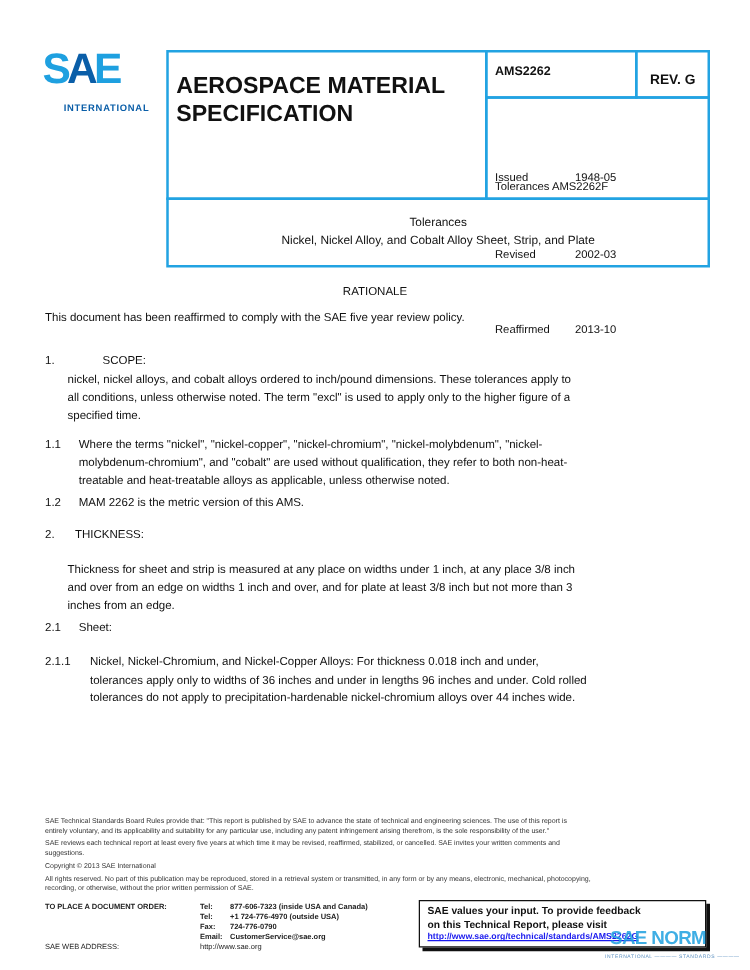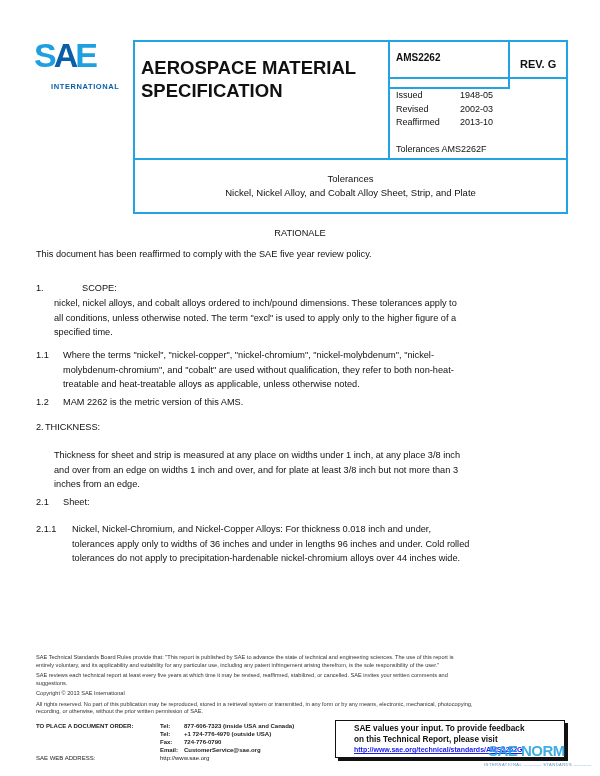--- a/index.html
+++ b/index.html
@@ -15,44 +15,44 @@
   .logo-letters .a { color:#0a5ea8; }
   .logo-letters .e { color:#1ea0e0; }
   .logo-intl { position:absolute; left:0; top:44px; font-size:7.5px; font-weight:bold;
                color:#0a5ea8; letter-spacing:0.6px;margin-left:17px; }
 
   
   .hdr-border { border:2px solid #22a3e2; box-sizing:border-box; }
   .title-box { left:133px; top:40px; width:257px; height:120px; }
   .title-text { position:absolute; left:6px; top:14px; font-size:18.5px; font-weight:bold;
                 line-height:23px; color:#111; }
-  .code-box { left:388px; top:40px; width:122px; height:49px; }
+  .code-box { left:388px; top:40px; width:122px; height:39px; }
   .code-text { position:absolute; left:6px; top:10px; font-size:10px; font-weight:bold; }
   .rev-box { left:508px; top:40px; width:60px; height:39px; }
   .rev-text { position:absolute; left:10px; top:0; font-size:11px; font-weight:bold;margin-top:16px; }
   .dates-box { left:388px; top:77px; width:180px; height:83px; }
   .dates-table { position:absolute; left:6px; top:10px; font-size:9px; line-height:13.5px; }
-  .dates-table .lbl { display:inline-block; width:64px; }
+  .dates-table .lbl { display:inline-block; width:64px;margin-top:47px; }
   .supersede { position:absolute; left:6px; top:65px; font-size:9px; }
   .subject-box { left:133px; top:158px; width:435px; height:56px; }
   .subject-text { position:absolute; left:0; right:0; top:12px; text-align:center;
                   font-size:9.5px; line-height:14px; }
 
   
   .body-text { font-size:9.2px; line-height:14.5px; }
   .rationale { left:0; width:600px; top:226px; text-align:center; font-size:9.2px; }
 
   
   .foot { font-size:5.6px; line-height:7.5px; color:#333; left:36px; width:540px; }
   .order { font-size:6px; font-weight:bold; line-height:8px; color:#222; }
   .order-lbl { left:36px; }
   .order-col1 { left:160px; }
   .order-col2 { left:184px; }
   .feedback-box { left:335px; top:720px; width:230px; height:38px; border:1.5px solid #111;
-                  box-shadow:3px 3px 0 #111; background:#fff; padding:3px 18px; box-sizing:border-box;
+                  box-shadow:3px 3px 0 #111; background:#fff; padding:3px 6px; box-sizing:border-box;
                   font-size:8.2px; font-weight:bold; line-height:10.5px; }
   .feedback-link { color:#1a1aee; text-decoration:underline; font-weight:bold; font-size:7px; }
   .watermark { left:488px; top:742px; font-weight:bold; font-size:15px; color:#1ea0e0; opacity:0.85;
                letter-spacing:-0.5px; }
   .watermark-sub { left:484px; top:762px; font-size:4px; color:#5a8fc0; letter-spacing:0.5px; }
 </style>
 </head>
 <body>
 
 <div class="abs logo">
@@ -105,21 +105,21 @@
 <div class="abs body-text" style="left:63px; top:348px; width:515px;">
   <div>Where the terms "nickel", "nickel-copper", "nickel-chromium", "nickel-molybdenum", "nickel-</div>
   <div>molybdenum-chromium", and "cobalt" are used without qualification, they refer to both non-heat-</div>
   <div>treatable and heat-treatable alloys as applicable, unless otherwise noted.</div>
 </div>
 
 <div class="abs body-text" style="left:36px; top:395px;">1.2</div>
 <div class="abs body-text" style="left:63px; top:395px;">MAM 2262 is the metric version of this AMS.</div>
 
 <div class="abs body-text" style="left:36px; top:420px;">2.</div>
-<div class="abs body-text" style="left:45px; top:420px;">THICKNESS:</div>
+<div class="abs body-text" style="left:60px; top:420px;">THICKNESS:</div>
 
 <div class="abs body-text" style="left:54px; top:448px; width:520px;">
   <div>Thickness for sheet and strip is measured at any place on widths under 1 inch, at any place 3/8 inch</div>
   <div>and over from an edge on widths 1 inch and over, and for plate at least 3/8 inch but not more than 3</div>
   <div>inches from an edge.</div>
 </div>
 
 <div class="abs body-text" style="left:36px; top:495px;">2.1</div>
 <div class="abs body-text" style="left:63px; top:495px;">Sheet:</div>
 

